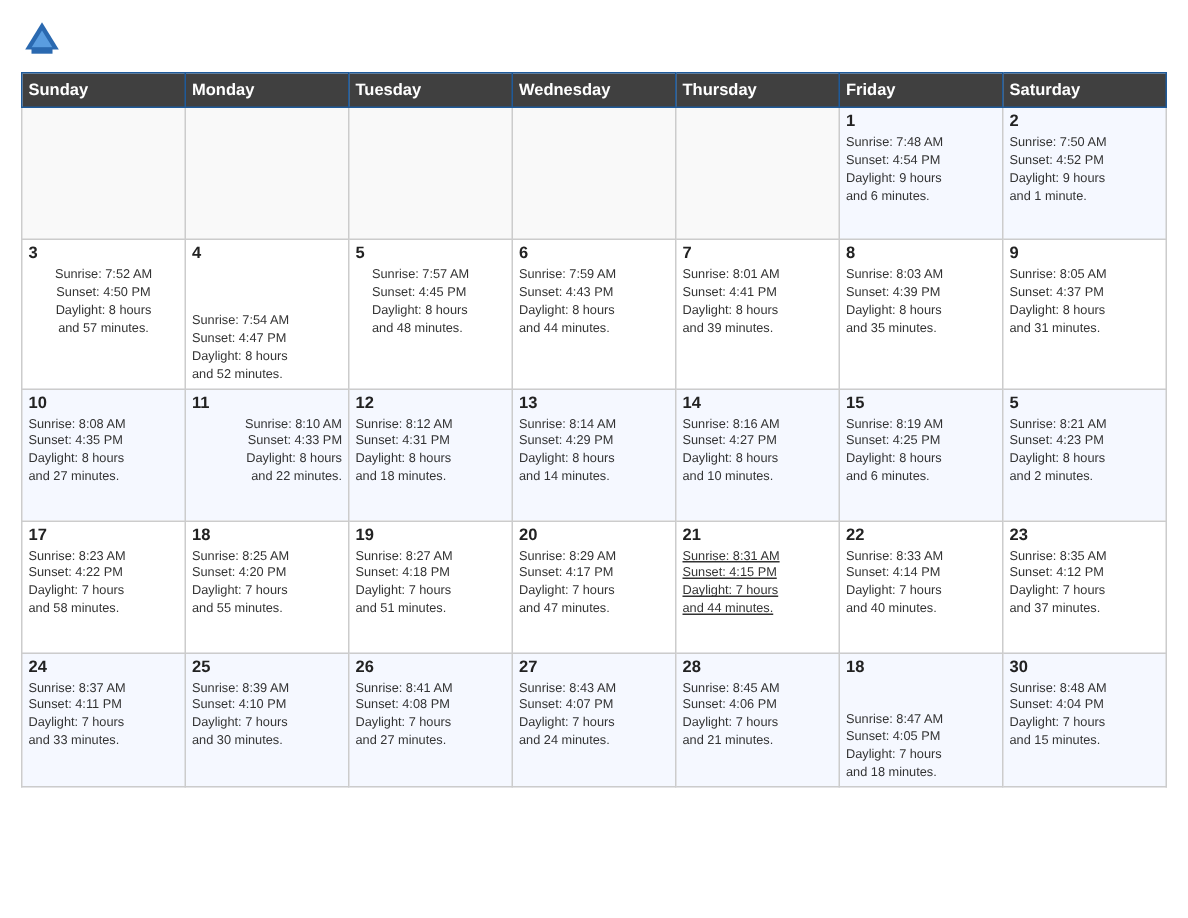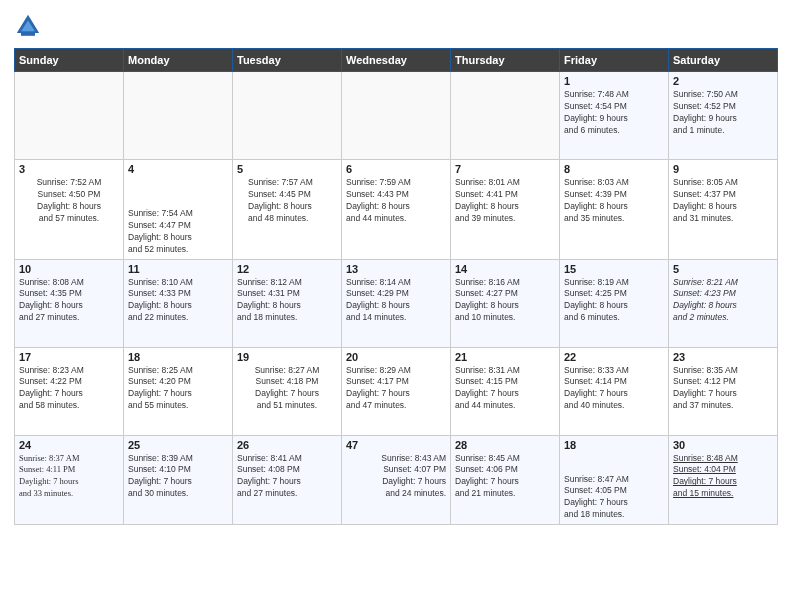--- a/index.html
+++ b/index.html
@@ -208,21 +208,21 @@
         <tr>
           <td>
             <span class="day-num">10</span>
             <div class="day-detail" style="white-space: pre-line;">Sunrise: 8:08 AM
 Sunset: 4:35 PM
 Daylight: 8 hours
 and 27 minutes.</div>
           </td>
           <td>
             <span class="day-num">11</span>
-            <div class="day-detail" style="white-space: pre-line;">Sunrise: 8:10 AM
+            <div class="day-detail" style="white-space: pre-line; text-align: right;">Sunrise: 8:10 AM
 Sunset: 4:33 PM
 Daylight: 8 hours
 and 22 minutes.</div>
           </td>
           <td>
             <span class="day-num">12</span>
             <div class="day-detail" style="white-space: pre-line;">Sunrise: 8:12 AM
 Sunset: 4:31 PM
 Daylight: 8 hours
 and 18 minutes.</div>
@@ -243,21 +243,21 @@
           </td>
           <td>
             <span class="day-num">15</span>
             <div class="day-detail" style="white-space: pre-line;">Sunrise: 8:19 AM
 Sunset: 4:25 PM
 Daylight: 8 hours
 and 6 minutes.</div>
           </td>
           <td>
             <span class="day-num">5</span>
-            <div class="day-detail" style="white-space: pre-line; font-style: italic;">Sunrise: 8:21 AM
+            <div class="day-detail" style="white-space: pre-line;">Sunrise: 8:21 AM
 Sunset: 4:23 PM
 Daylight: 8 hours
 and 2 minutes.</div>
           </td>
         </tr>
         <tr>
           <td>
             <span class="day-num">17</span>
             <div class="day-detail" style="white-space: pre-line;">Sunrise: 8:23 AM
 Sunset: 4:22 PM
@@ -266,35 +266,35 @@
           </td>
           <td>
             <span class="day-num">18</span>
             <div class="day-detail" style="white-space: pre-line;">Sunrise: 8:25 AM
 Sunset: 4:20 PM
 Daylight: 7 hours
 and 55 minutes.</div>
           </td>
           <td>
             <span class="day-num">19</span>
-            <div class="day-detail" style="white-space: pre-line; text-align: center;">Sunrise: 8:27 AM
+            <div class="day-detail" style="white-space: pre-line;">Sunrise: 8:27 AM
 Sunset: 4:18 PM
 Daylight: 7 hours
 and 51 minutes.</div>
           </td>
           <td>
             <span class="day-num">20</span>
             <div class="day-detail" style="white-space: pre-line;">Sunrise: 8:29 AM
 Sunset: 4:17 PM
 Daylight: 7 hours
 and 47 minutes.</div>
           </td>
           <td>
             <span class="day-num">21</span>
-            <div class="day-detail" style="white-space: pre-line;">Sunrise: 8:31 AM
+            <div class="day-detail" style="white-space: pre-line; text-decoration: underline;">Sunrise: 8:31 AM
 Sunset: 4:15 PM
 Daylight: 7 hours
 and 44 minutes.</div>
           </td>
           <td>
             <span class="day-num">22</span>
             <div class="day-detail" style="white-space: pre-line;">Sunrise: 8:33 AM
 Sunset: 4:14 PM
 Daylight: 7 hours
 and 40 minutes.</div>
@@ -303,63 +303,63 @@
             <span class="day-num">23</span>
             <div class="day-detail" style="white-space: pre-line;">Sunrise: 8:35 AM
 Sunset: 4:12 PM
 Daylight: 7 hours
 and 37 minutes.</div>
           </td>
         </tr>
         <tr>
           <td>
             <span class="day-num">24</span>
-            <div class="day-detail" style="white-space: pre-line; font-family: Liberation Serif, serif;">Sunrise: 8:37 AM
+            <div class="day-detail" style="white-space: pre-line;">Sunrise: 8:37 AM
 Sunset: 4:11 PM
 Daylight: 7 hours
 and 33 minutes.</div>
           </td>
           <td>
             <span class="day-num">25</span>
             <div class="day-detail" style="white-space: pre-line;">Sunrise: 8:39 AM
 Sunset: 4:10 PM
 Daylight: 7 hours
 and 30 minutes.</div>
           </td>
           <td>
             <span class="day-num">26</span>
             <div class="day-detail" style="white-space: pre-line;">Sunrise: 8:41 AM
 Sunset: 4:08 PM
 Daylight: 7 hours
 and 27 minutes.</div>
           </td>
           <td>
-            <span class="day-num">47</span>
-            <div class="day-detail" style="white-space: pre-line; text-align: right;">Sunrise: 8:43 AM
+            <span class="day-num">27</span>
+            <div class="day-detail" style="white-space: pre-line;">Sunrise: 8:43 AM
 Sunset: 4:07 PM
 Daylight: 7 hours
 and 24 minutes.</div>
           </td>
           <td>
             <span class="day-num">28</span>
             <div class="day-detail" style="white-space: pre-line;">Sunrise: 8:45 AM
 Sunset: 4:06 PM
 Daylight: 7 hours
 and 21 minutes.</div>
           </td>
           <td>
             <span class="day-num">18</span>
             <div class="day-detail" style="white-space: pre-line; margin-top: 23px;">Sunrise: 8:47 AM
 Sunset: 4:05 PM
 Daylight: 7 hours
 and 18 minutes.</div>
           </td>
           <td>
             <span class="day-num">30</span>
-            <div class="day-detail" style="white-space: pre-line; text-decoration: underline;">Sunrise: 8:48 AM
+            <div class="day-detail" style="white-space: pre-line;">Sunrise: 8:48 AM
 Sunset: 4:04 PM
 Daylight: 7 hours
 and 15 minutes.</div>
           </td>
         </tr>
       </tbody>
   </table>
 </div>
 
 </body></html>

